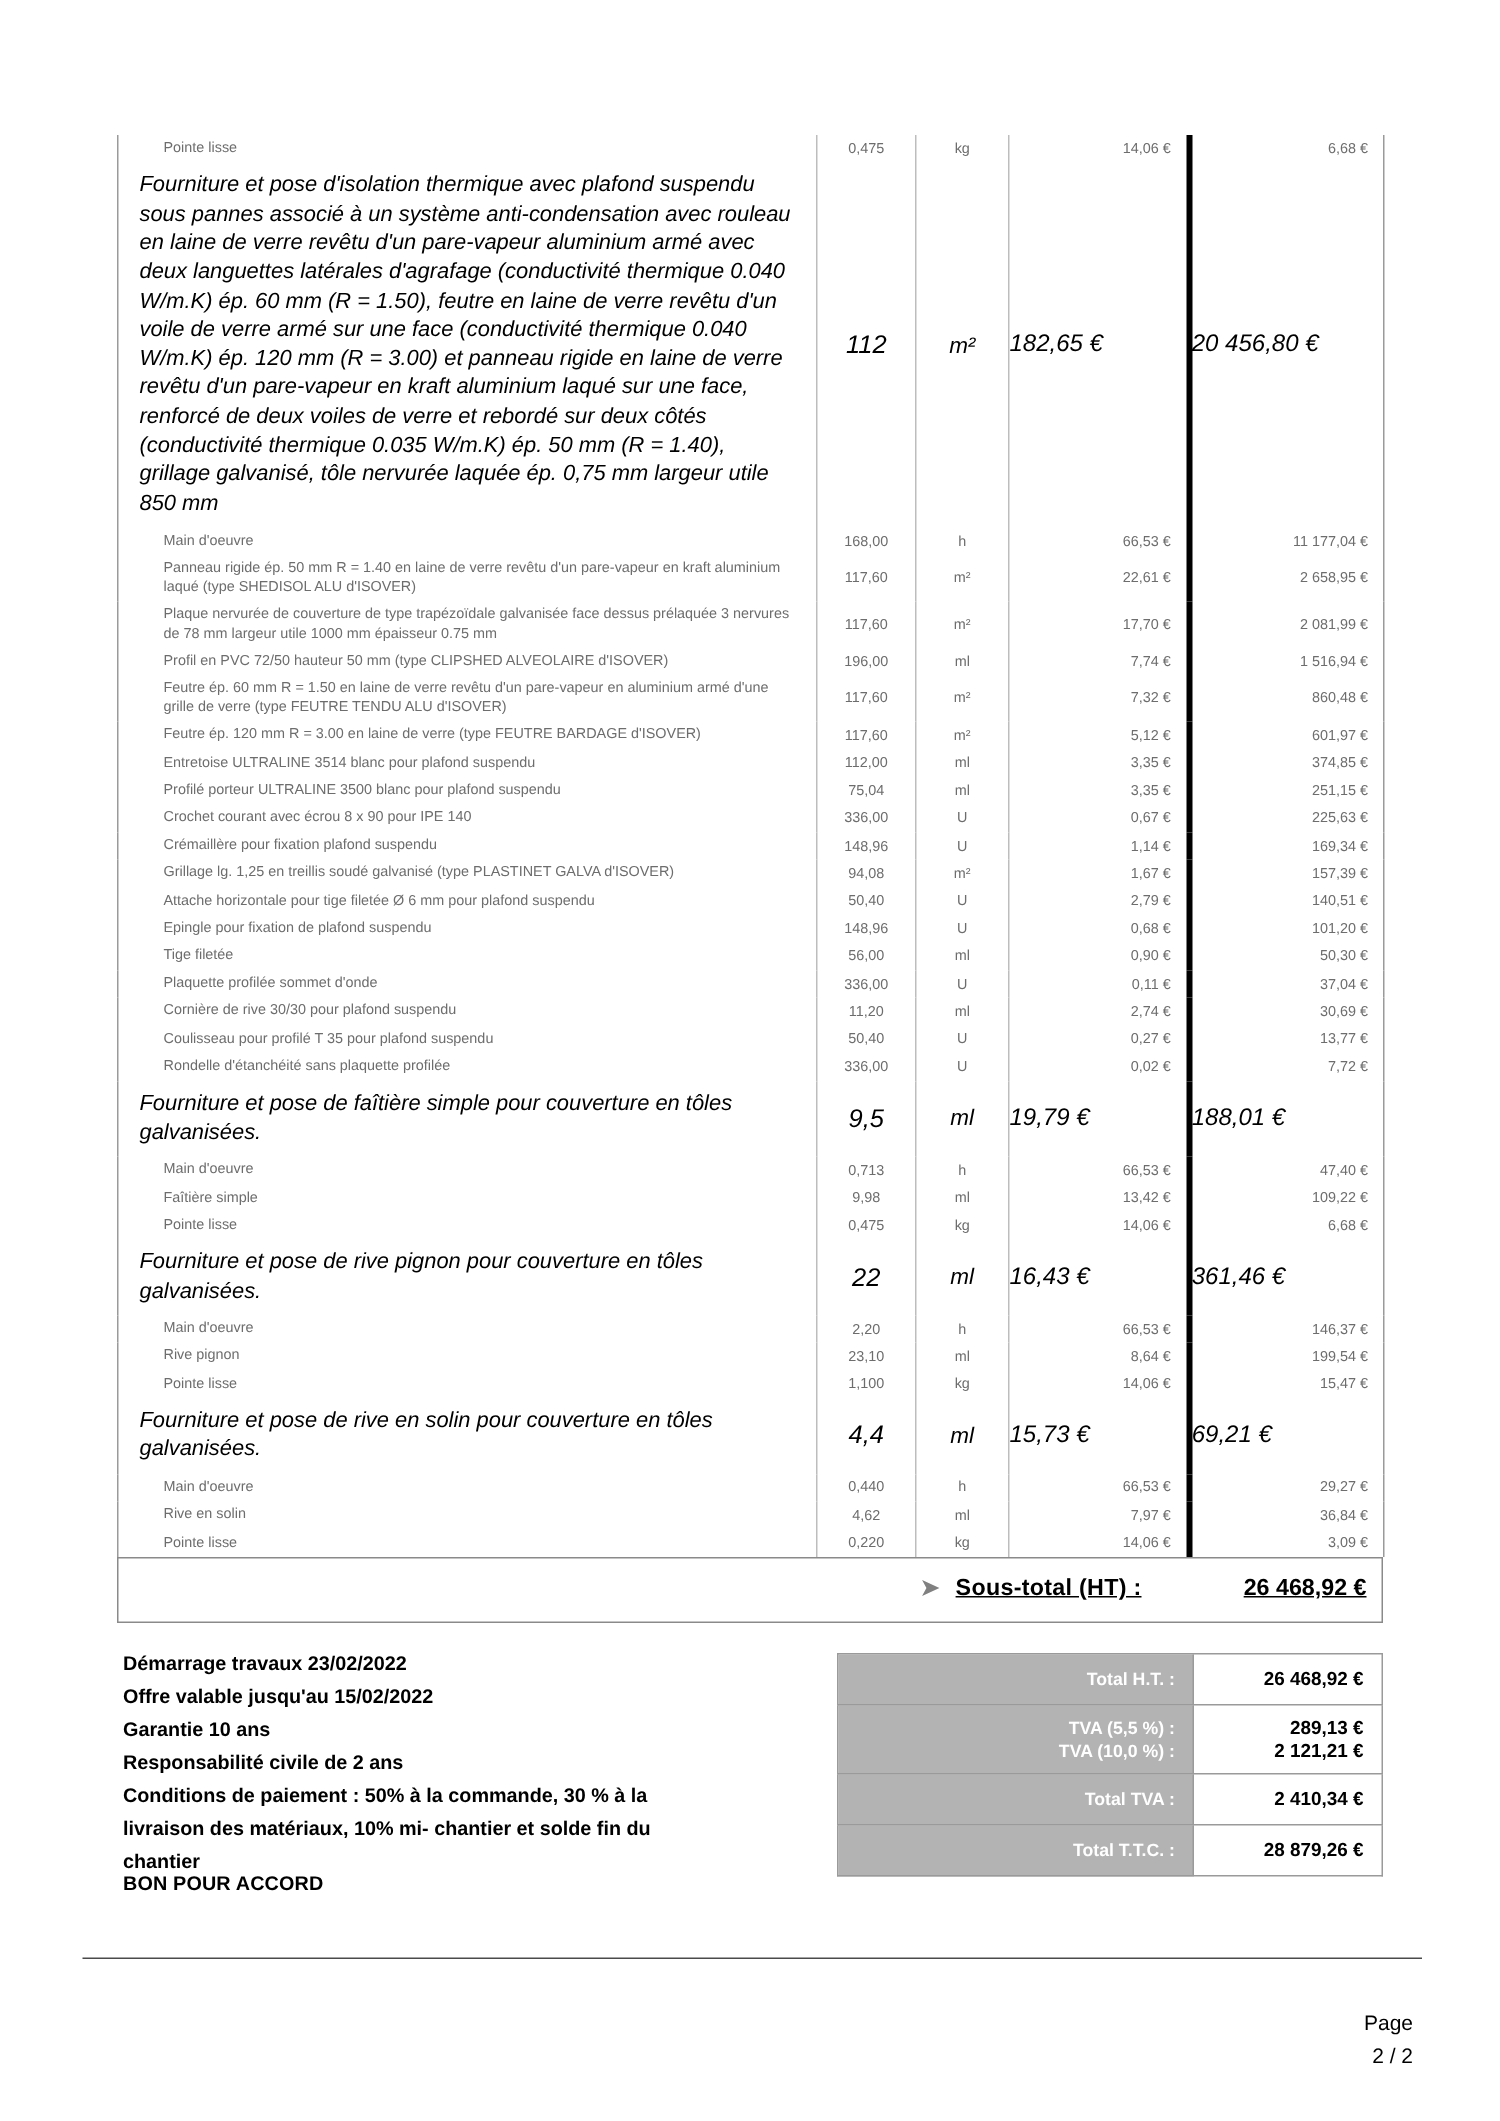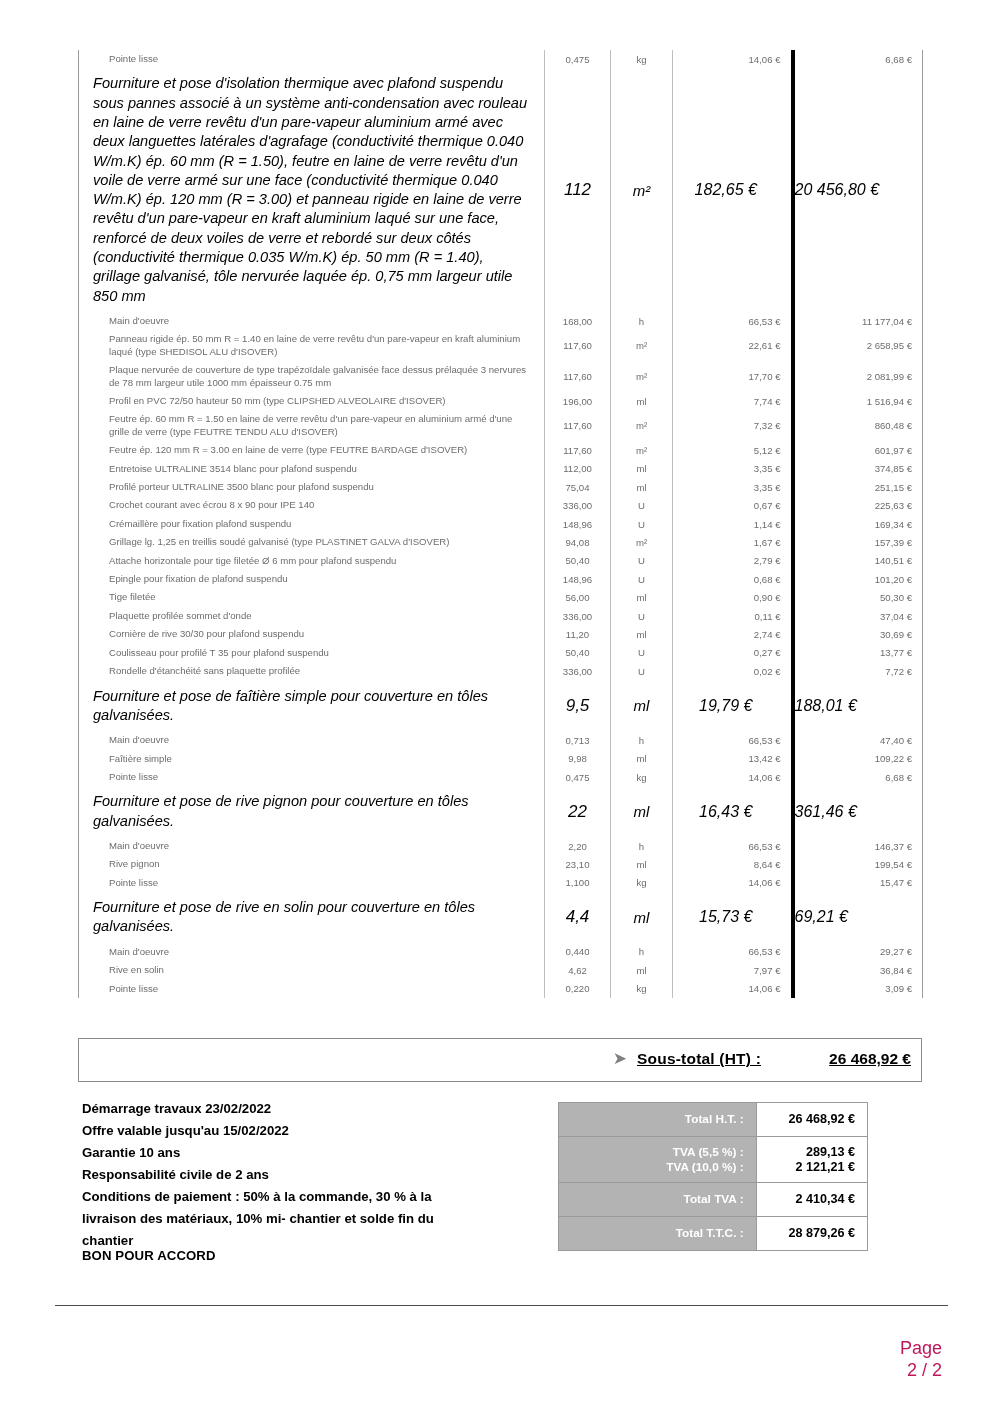--- a/index.html
+++ b/index.html
@@ -20,20 +20,21 @@
   .devis-table-wrap {
     position: absolute;
     left: 78px;
     top: 50px;
     width: 844px;
   }
   table.devis {
     width: 100%;
     border-collapse: collapse;
     table-layout: fixed;
+    margin-top: 40px;
   }
   table.devis td {
     vertical-align: middle;
     padding: 0;
   }
 
   
   col.c-desc { width: 466px; }
   col.c-qty  { width: 66px;  }
   col.c-unit { width: 62px;  }
@@ -60,21 +61,21 @@
     text-align: center;
     color: #000;
   }
   tr.main td.unit {
     font-size: 15px;
     text-align: center;
     color: #000;
   }
   tr.main td.pu {
     font-size: 16px;
-    text-align: center;
+    text-align: left;
     padding-right: 12px;
     color: #000;
   }
   tr.main td.tot {
     font-size: 16px;
     text-align: left;
     padding-right: 12px;
     color: #000;
   }
 
@@ -173,21 +174,21 @@
     font-weight: bold;
     color: #000;
     letter-spacing: 0.1px;
   }
 
   
   .totals {
     position: absolute;
     left: 558px;
     top: 1102px;
-    width: 310px;
+    width: 364px;
     border-collapse: collapse;
   }
   .totals td {
     border: 1px solid #ffffff;
     padding: 0;
   }
   .totals tr {
     height: 34px;
   }
   .totals td.lbl {
@@ -223,23 +224,23 @@
     width: 893px;
     height: 0;
     border-top: 1px solid #4a4a4a;
   }
   .footer-page {
     position: absolute;
     right: 58px;
     top: 1337px;
     width: 120px;
     text-align: right;
-    font-size: 18px;
+    font-size: 14px;
     line-height: 22px;
-    color: #be185d;
+    color: #000000;
   }
 </style>
 </head>
 <body>
 
 <div class="devis-table-wrap">
   <table class="devis">
     <colgroup>
       <col class="c-desc">
         <col class="c-qty">

